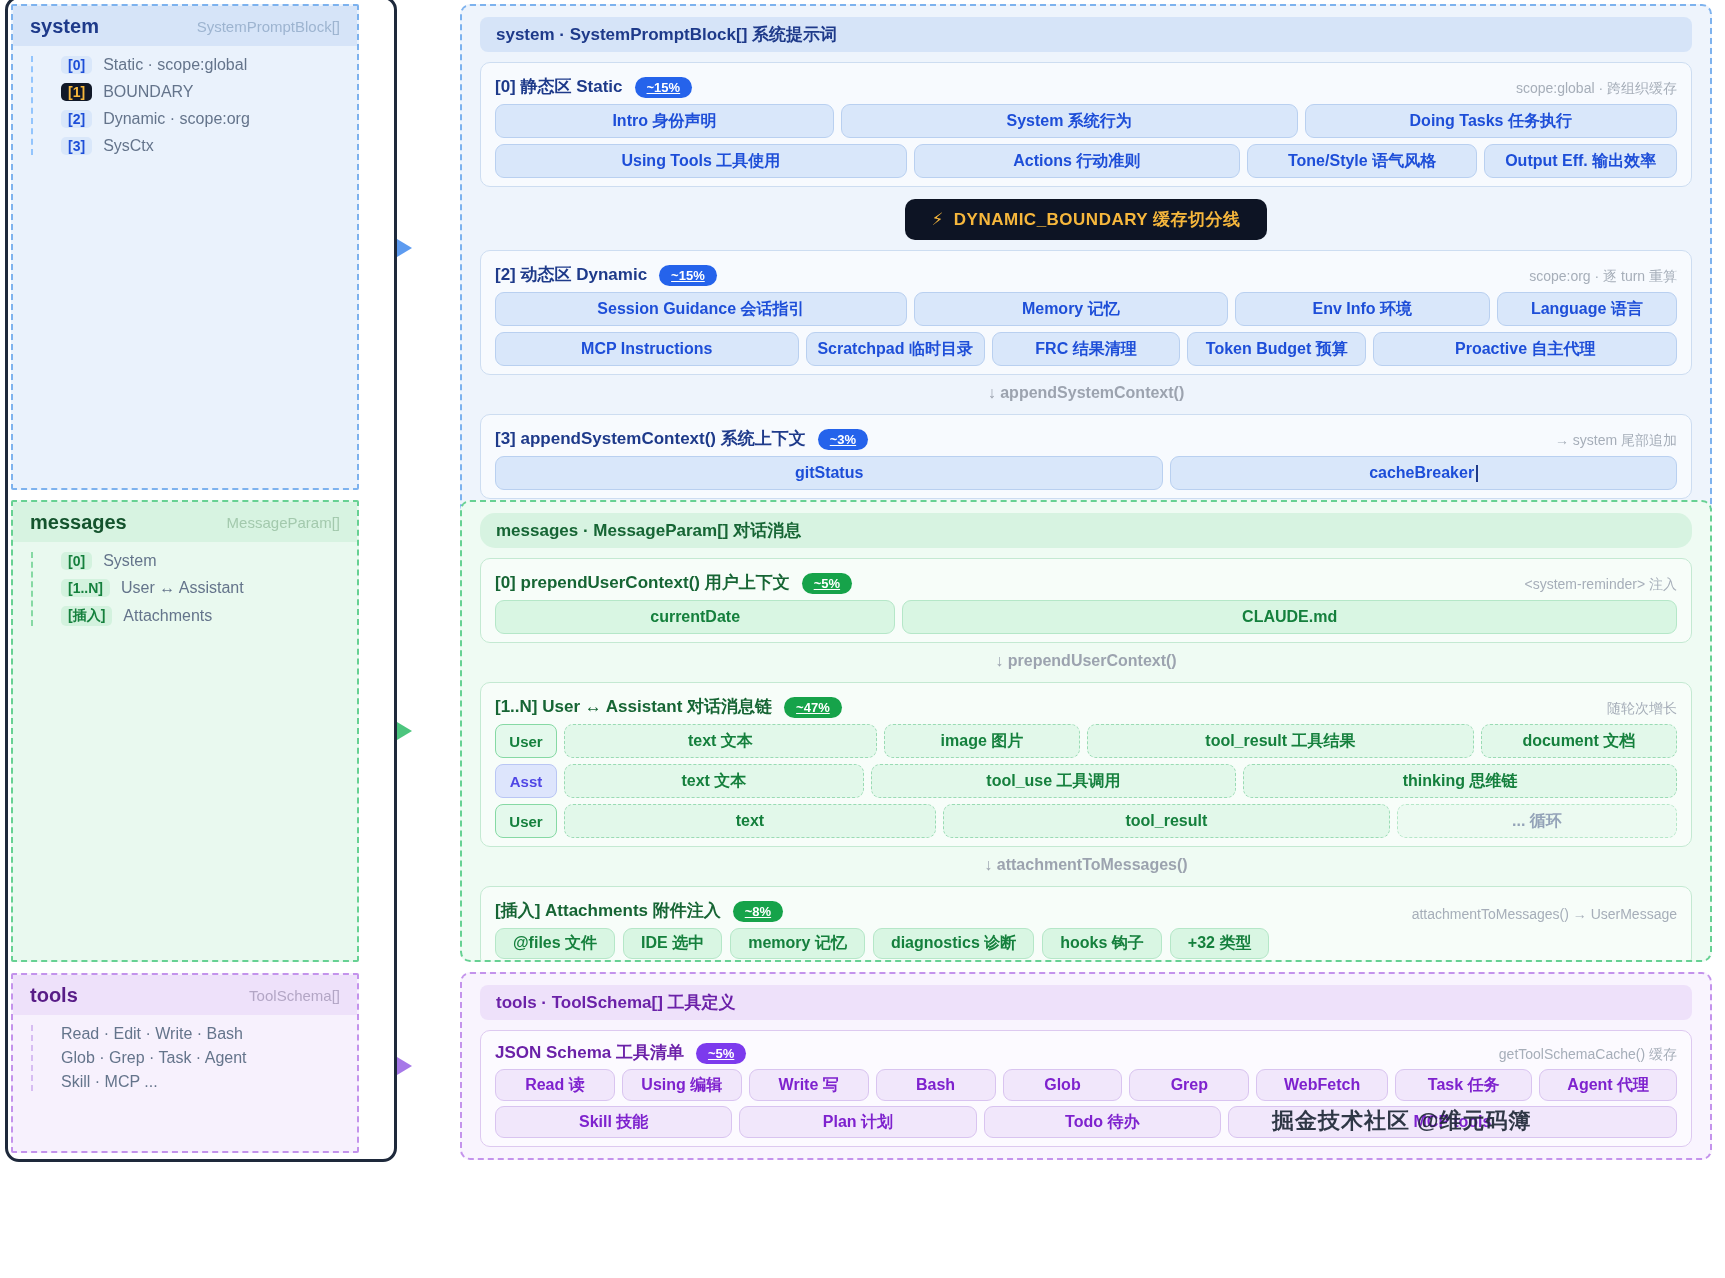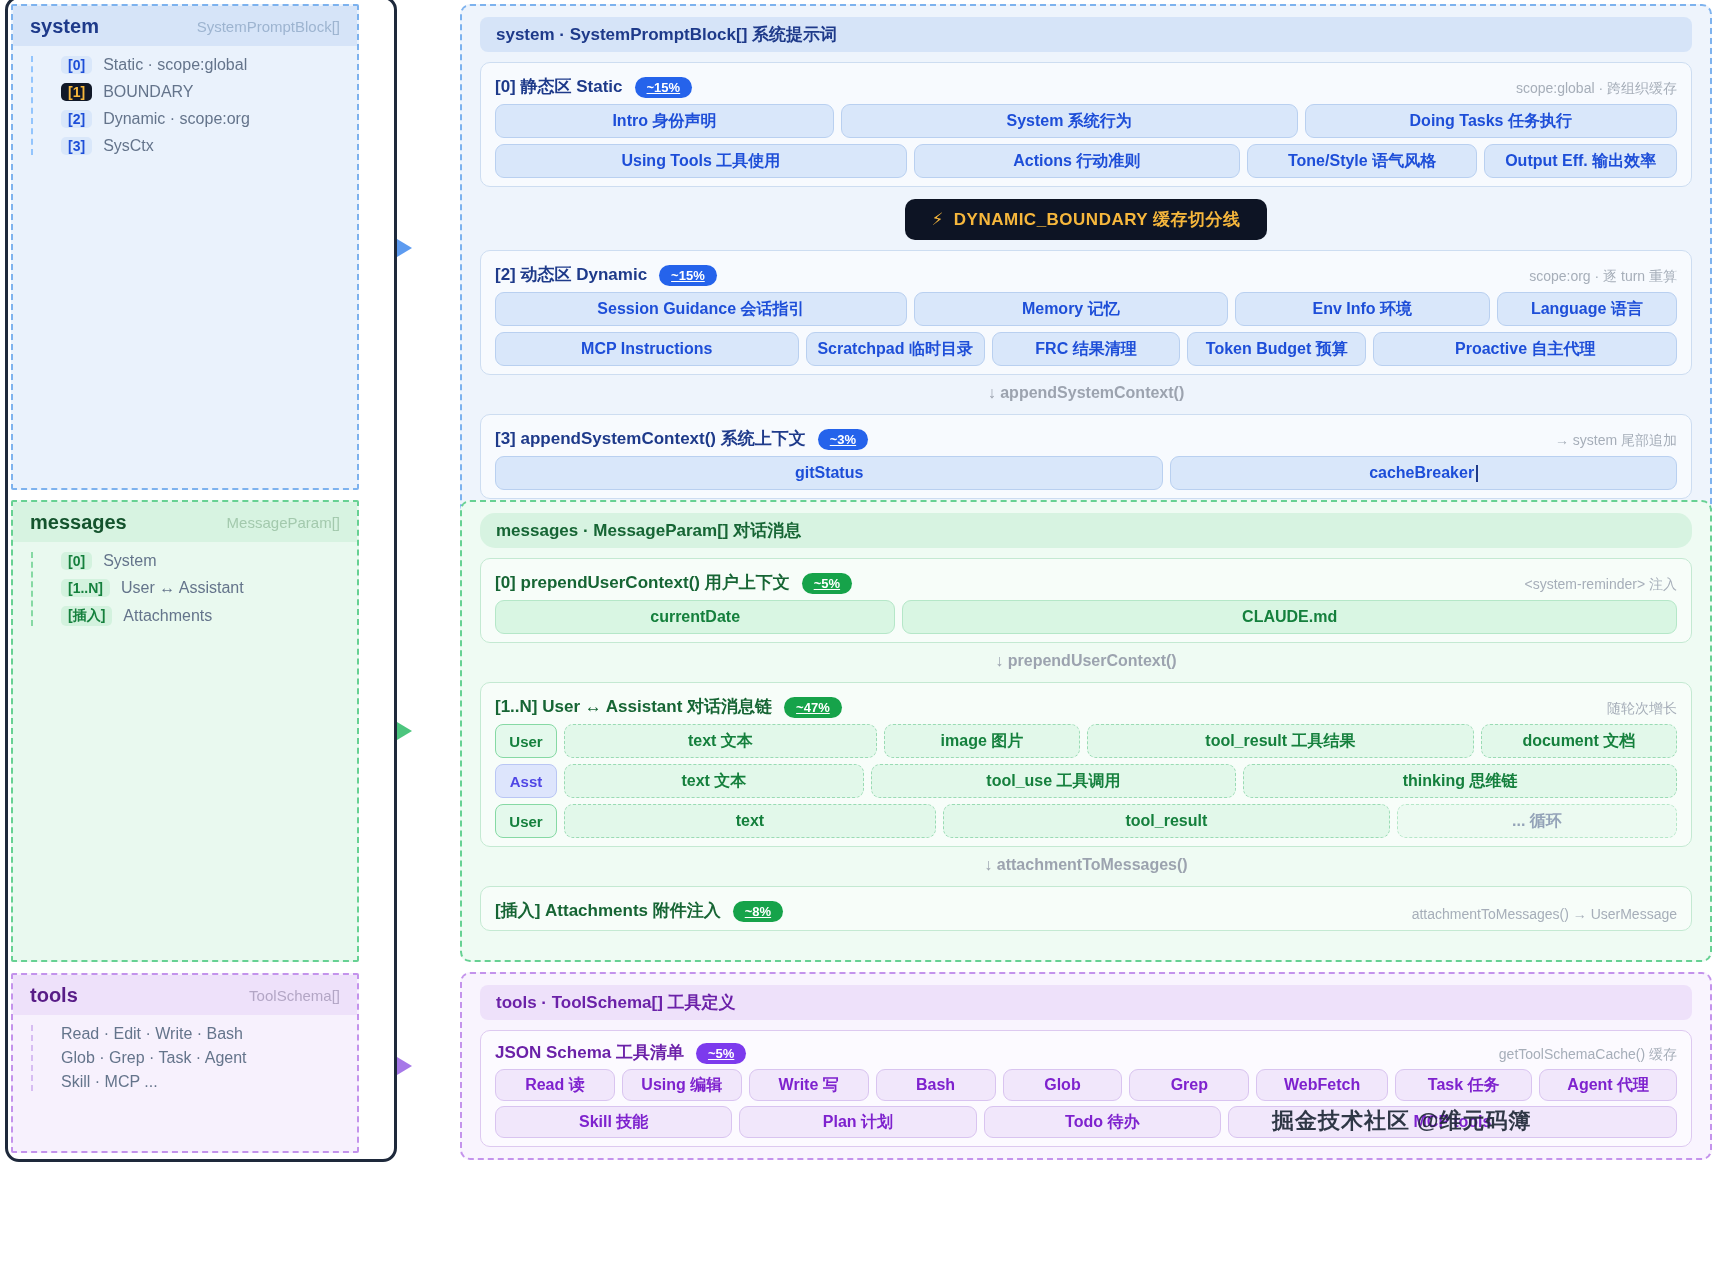--- a/index.html
+++ b/index.html
@@ -274,20 +274,28 @@
   </div>
 
   <div class="flowlabel">↓ attachmentToMessages()</div>
 
   <div class="card">
     <div class="cardtitle">
       <span class="ct">[插入] Attachments 附件注入</span>
       <span class="pct g">~8%</span>
       <span class="note">attachmentToMessages() → UserMessage</span>
     </div>
+    <div class="attachrow">
+      <div class="chip g attach">@files 文件</div>
+      <div class="chip g attach">IDE 选中</div>
+      <div class="chip g attach">memory 记忆</div>
+      <div class="chip g attach">diagnostics 诊断</div>
+      <div class="chip g attach">hooks 钩子</div>
+      <div class="chip g attach">+32 类型</div>
+    </div>
   </div>
 </div>
 
 <div class="panel tls">
   <div class="band">tools · ToolSchema[] 工具定义</div>
 
   <div class="card" style="padding:6px 14px 8px;">
     <div class="cardtitle">
       <span class="ct">JSON Schema 工具清单</span>
       <span class="pct p">~5%</span>

